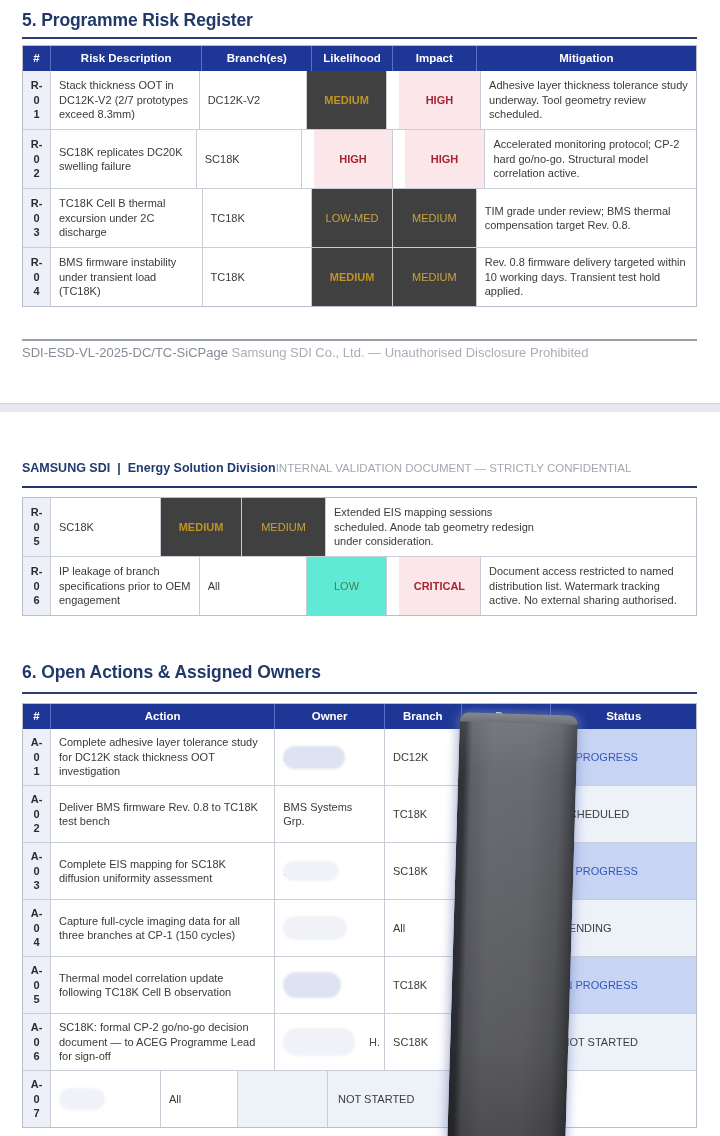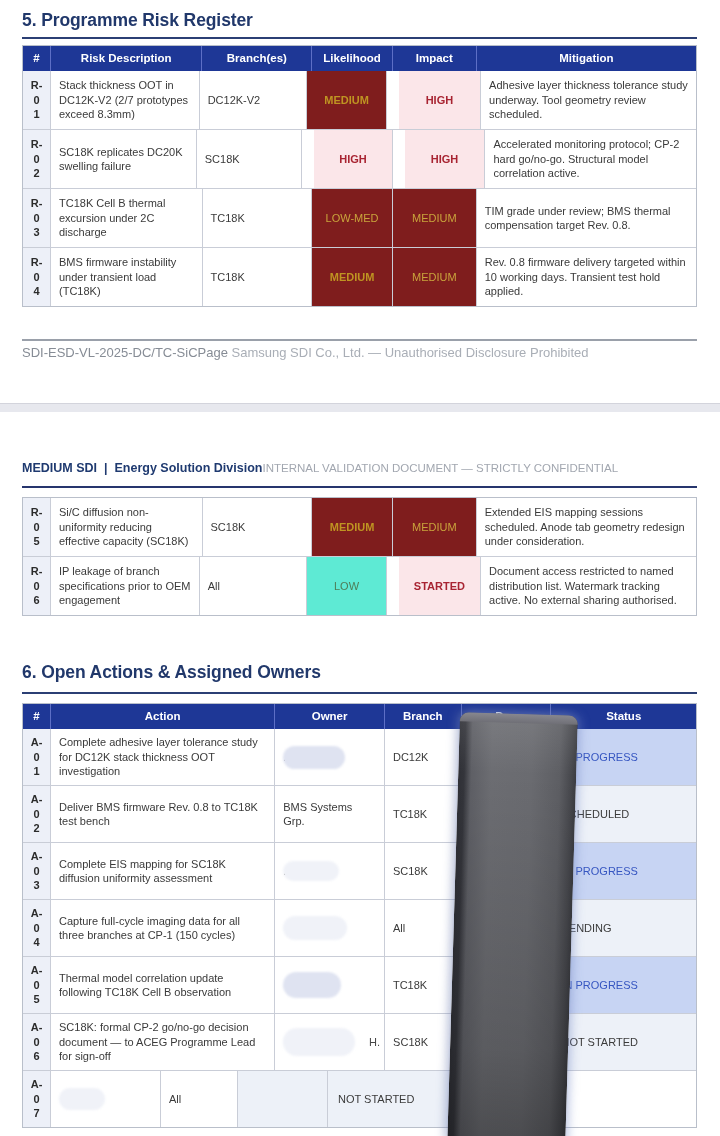--- a/index.html
+++ b/index.html
@@ -54,21 +54,21 @@
   .actions .c3{width:77px;}
   .actions .c4{width:90px;}
   .actions .c5{width:145px;text-align:right;}
 
   .td.id{background:#edf0f8;justify-content:center;text-align:center;font-weight:bold;color:#2b2b2b;}
   .td.id span{white-space:pre-line;}
   .risk .trow .td{min-height:58px;}
   .actions .trow .td{min-height:56px;}
 
   .sev{justify-content:center;text-align:center;}
-  .sev-amber{background:#7f1d1d;color:#c9a43c;}
+  .sev-amber{background:#404040;color:#c9a43c;}
   .sev-amber.sev-bold{color:#bf9422;font-weight:bold;}
   .sev-red{background:#fbe6e9;color:#b02a37;margin-left:12px;}
   .sev-red.sev-bold{font-weight:bold;color:#a82432;}
   .sev-green{background:#5eead4;color:#4e7d58;}
 
   .td.due,.td.status{background:#edf1f8;}
   .td.status{padding-left:10px;color:#3b3b3b;}
   .td.status.hl{background:#c7d4f3;color:#3656c1;}
 
   
@@ -168,48 +168,47 @@
     <div class="footer-text">
       <span>SDI-ESD-VL-2025-DC/TC-SiC</span><span>Page</span>
       <span class="notice">Samsung SDI Co., Ltd.  —  Unauthorised Disclosure Prohibited</span>
     </div>
   </section>
 
   <div class="page-gap"></div>
 
   <section class="page" id="page2">
     <div class="p2head">
-      <span class="brand">MEDIUM SDI</span><span class="pipe">|</span><span class="division">Energy Solution Division</span><span class="classification">INTERNAL VALIDATION DOCUMENT  —  STRICTLY CONFIDENTIAL</span>
+      <span class="brand">SAMSUNG SDI</span><span class="pipe">|</span><span class="division">Energy Solution Division</span><span class="classification">INTERNAL VALIDATION DOCUMENT  —  STRICTLY CONFIDENTIAL</span>
     </div>
     <div class="rule thin" style="top:74px;"></div>
 
     <div class="table risk" style="top:85px;">
       <div id="risk-rows-p2">
           <div class="trow">
             <div class="td c0 id">
               <span>R-
 0
 5</span>
             </div>
-            <div class="td c1">Si/C diffusion non-uniformity reducing effective capacity (SC18K)</div>
             <div class="td c2">SC18K</div>
             <div class="td c3 sev sev-amber sev-bold">MEDIUM</div>
             <div class="td c4 sev sev-amber">MEDIUM</div>
             <div class="td c5">Extended EIS mapping sessions scheduled. Anode tab geometry redesign under consideration.</div>
           </div>
           <div class="trow">
             <div class="td c0 id">
               <span>R-
 0
 6</span>
             </div>
             <div class="td c1">IP leakage of branch specifications prior to OEM engagement</div>
             <div class="td c2">All</div>
             <div class="td c3 sev sev-green">LOW</div>
-            <div class="td c4 sev sev-red sev-bold">STARTED</div>
+            <div class="td c4 sev sev-red sev-bold">CRITICAL</div>
             <div class="td c5">Document access restricted to named distribution list. Watermark tracking active. No external sharing authorised.</div>
           </div>
         </div>
     </div>
 
     <h2 class="sec-title" style="top:250px;">6. Open Actions &amp; Assigned Owners</h2>
     <div class="rule thick" style="top:280px;"></div>
 
     <div class="table actions" style="top:291px;">
       <div class="thead" id="actions-head">

